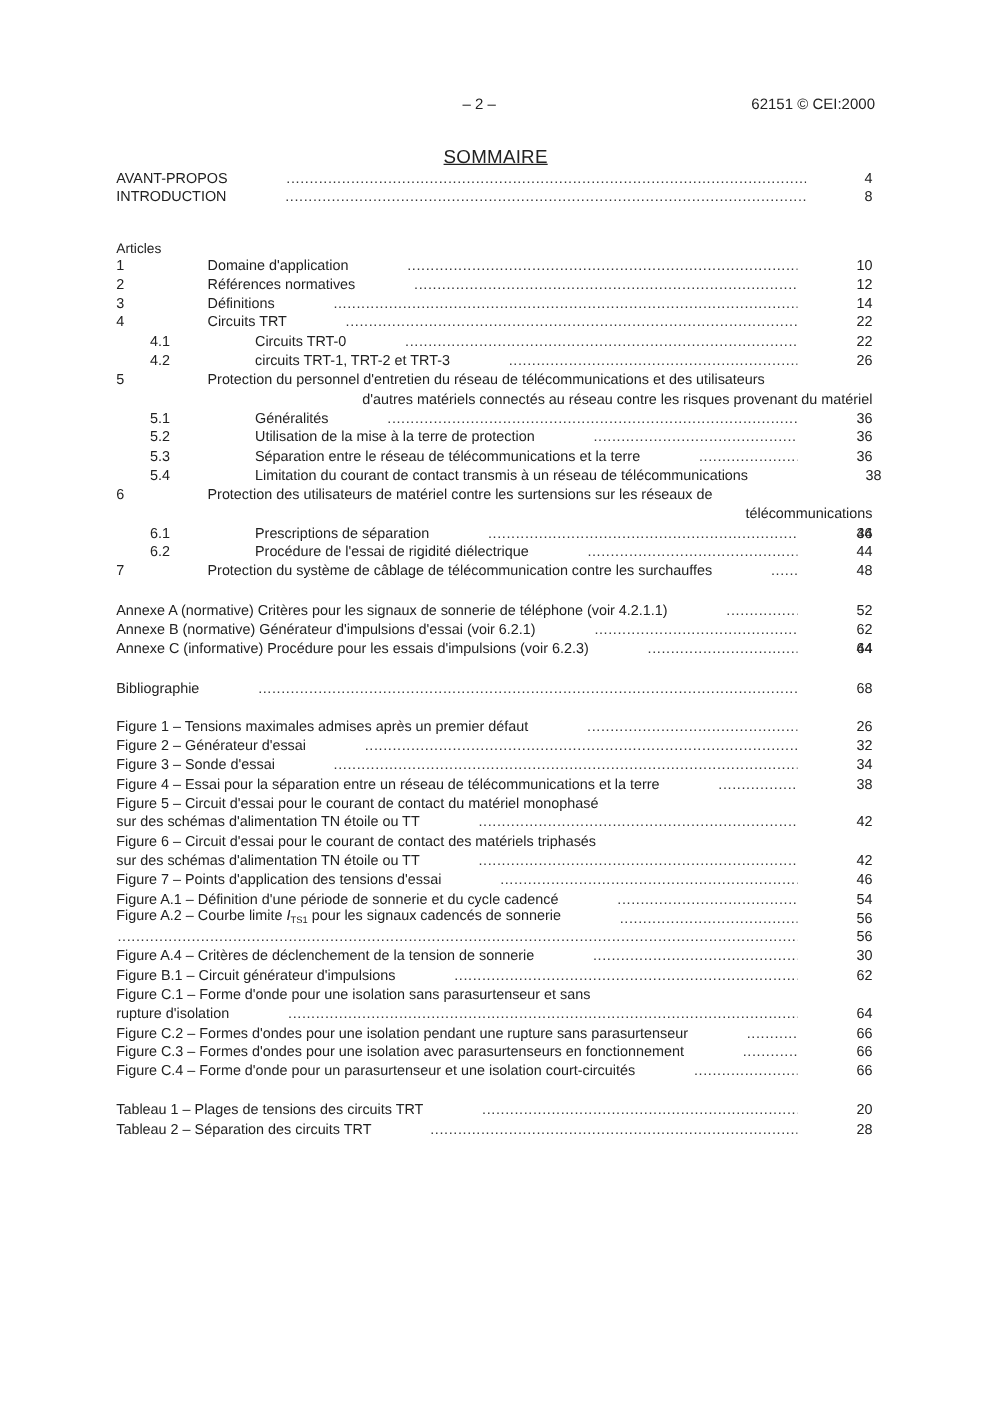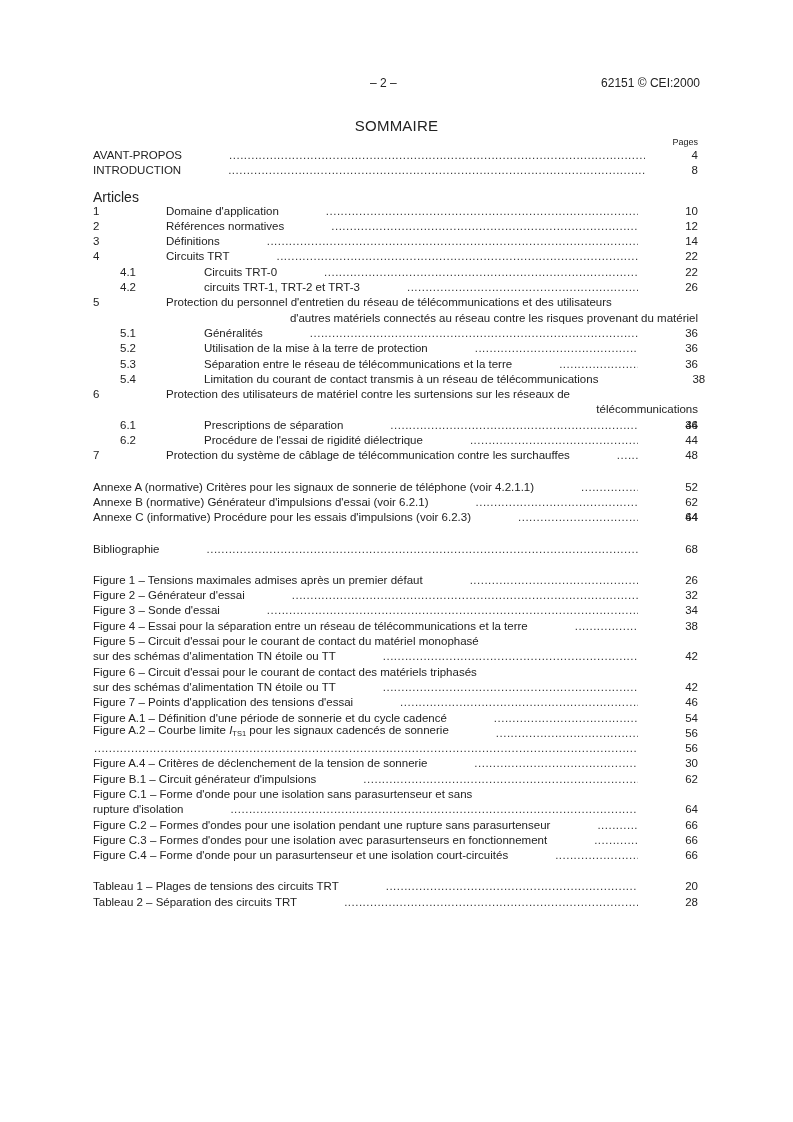--- a/index.html
+++ b/index.html
@@ -3,49 +3,48 @@
 <meta charset="utf-8">
 <style>
   html, body { margin: 0; padding: 0; background: #ffffff; }
   body {
     width: 793px; height: 1122px; position: relative; overflow: hidden;
     font-family: "Liberation Sans", sans-serif; color: #222; font-size: 11.5px;
   }
   .page-header { position: absolute; top: 76px; left: 0; width: 793px; height: 16px; }
   .page-num { position: absolute; left: 370px; top: 0; font-size: 12px; }
   .page-ref { position: absolute; right: 93px; top: 0; font-size: 12px; }
-  .title { position: absolute; top: 117px; left: 0; width: 793px; text-align: center; font-size: 15px; letter-spacing: 0.2px; }
+  .title { position: absolute; top: 117px; left: 0; width: 793px; text-align: center; font-size: 15px; letter-spacing: 0.2px; text-decoration: underline; }
   .toc { position: absolute; left: 93px; width: 605px; top: 136px; }
   .pages-label { text-align: right; font-size: 9px; height: 12px; line-height: 12px; }
   .row { display: flex; align-items: flex-end; height: 15.3px; line-height: 15.3px; white-space: nowrap; gap: 46px; }
   .row .num { width: 27px; flex: none; }
   .row.sub { padding-left: 27px; }
   .row.sub .num { width: 38px; }
   .row.cont { padding-left: 27px; flex-direction: column; }
   .row .txt { flex: none; }
   .row .dots { flex: 1 1 auto; overflow: hidden; white-space: nowrap; letter-spacing: 0.5px; color: #333; margin: 0 1px; }
   .row .dots::before { content: "........................................................................................................................................................................................................................................................"; }
   .row .pg { flex: none; text-align: right; }
-  .section-label { font-size: 14px; height: 13px; line-height: 13px; margin-top: 12px; }
+  .section-label { font-size: 11px; height: 13px; line-height: 13px; margin-top: 26px; }
   .gap-lg { height: 16px; }
   sub.s { font-size: 7.5px; vertical-align: -2px; }
   i.it { font-style: italic; }
 </style>
 </head>
 <body>
 
 <div class="page-header">
   <span class="page-num">– 2 –</span>
   <span class="page-ref">62151 © CEI:2000</span>
 </div>
 
 <div class="title">SOMMAIRE</div>
 
 <div class="toc">
-  <div class="pages-label">Pages</div>
 
   <div class="row">
     <span class="txt">AVANT-PROPOS</span>
       <span class="dots"></span>
       <span class="pg">4</span>
   </div>
   <div class="row">
     <span class="txt">INTRODUCTION</span>
       <span class="dots"></span>
       <span class="pg">8</span>

